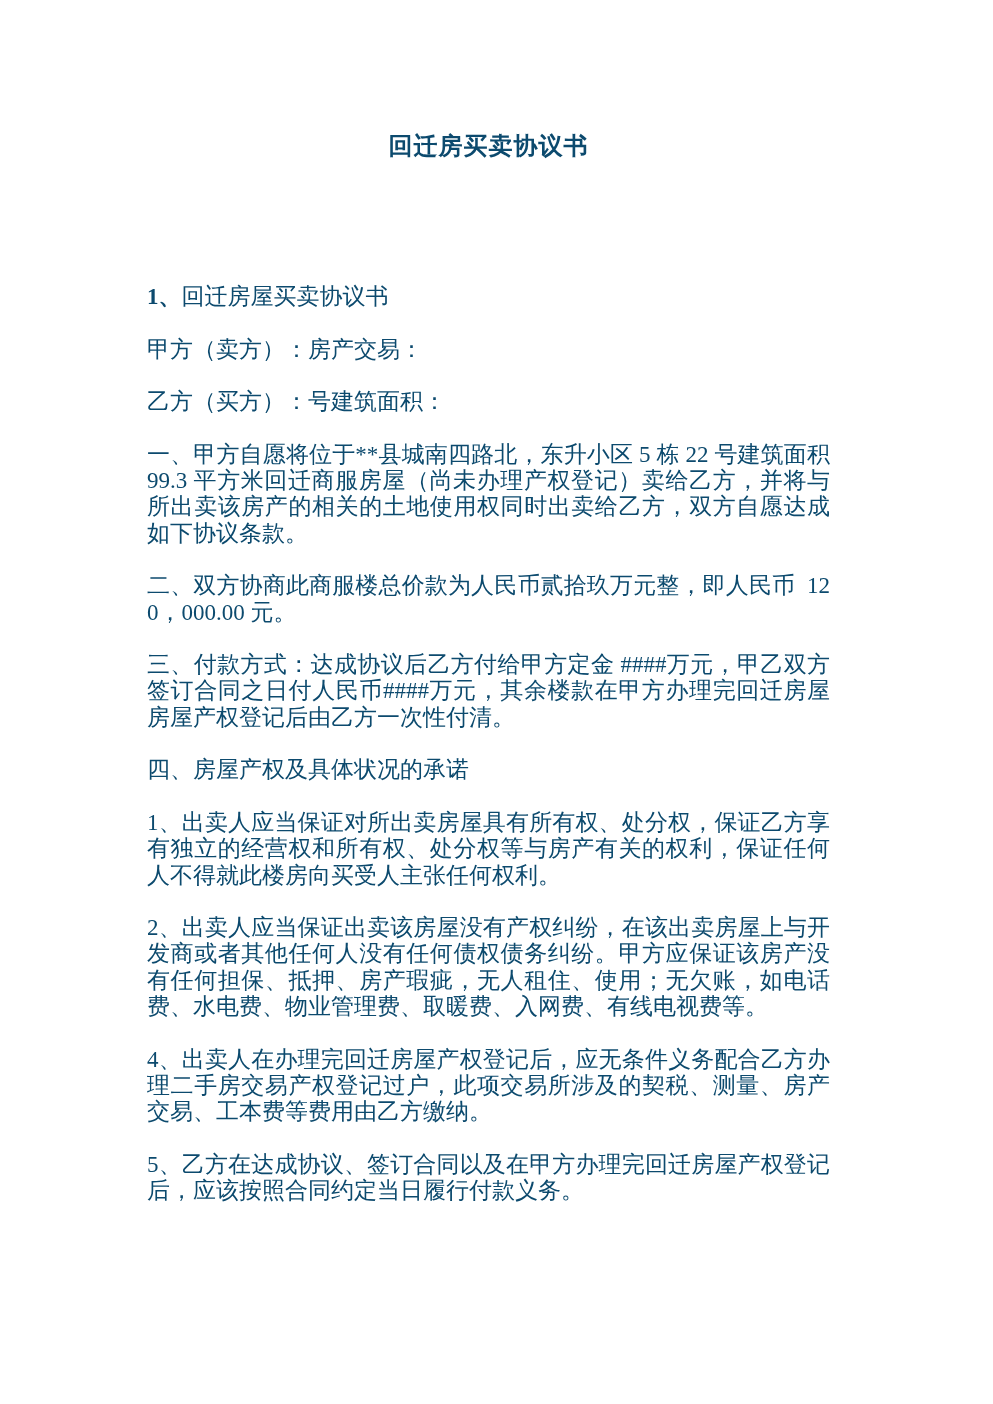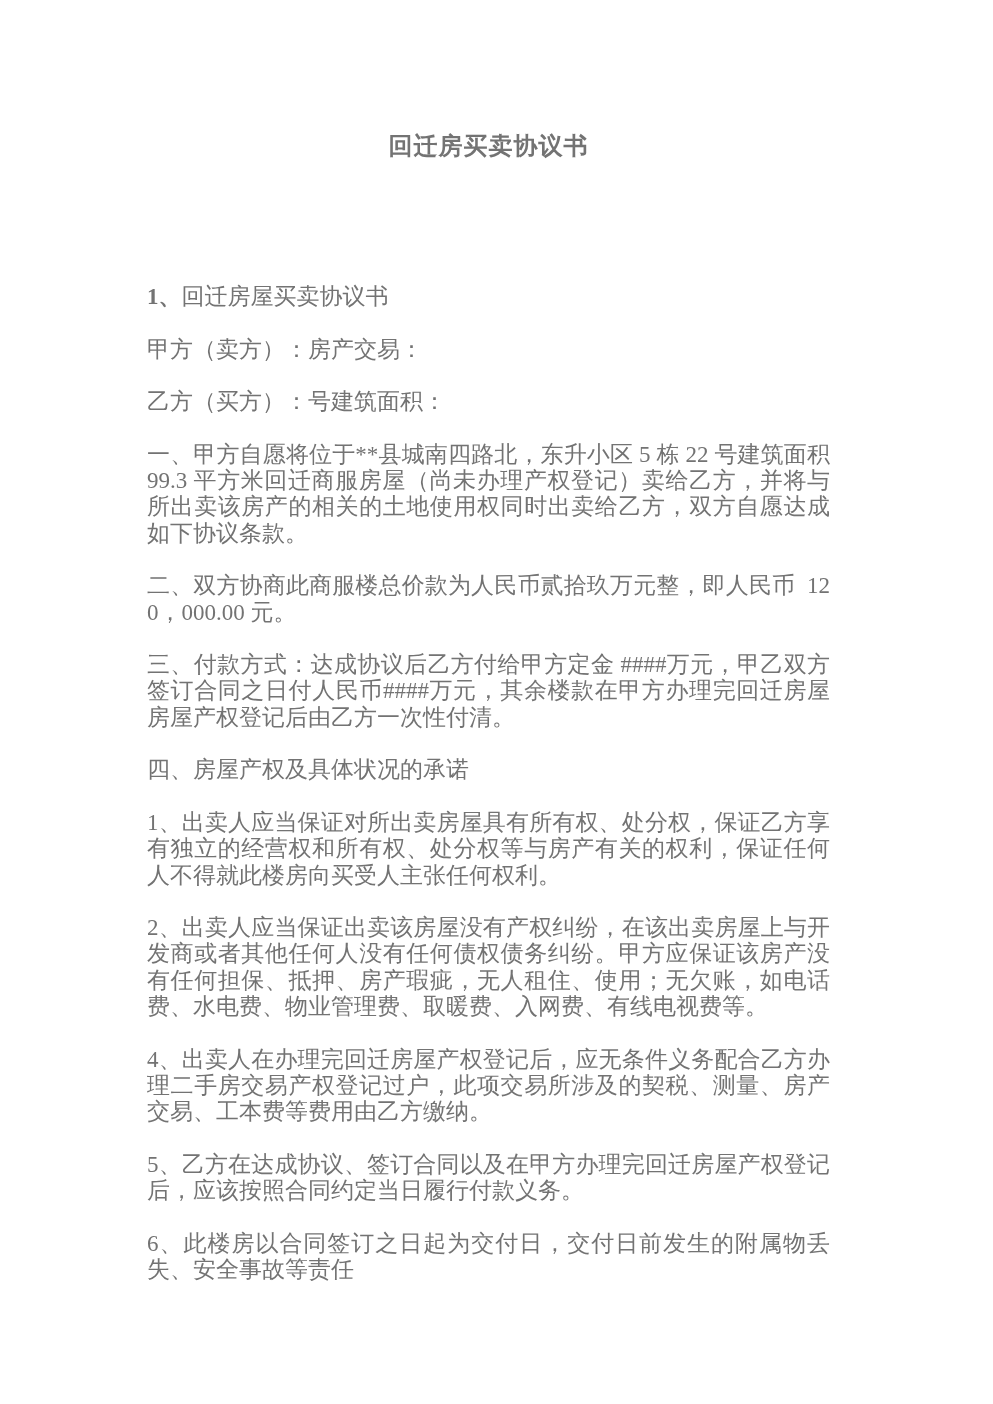--- a/index.html
+++ b/index.html
@@ -5,21 +5,21 @@
   html, body {
     margin: 0;
     padding: 0;
     background: #ffffff;
   }
   .page {
     position: relative;
     width: 993px;
     height: 1404px;
     background: #ffffff;
-    color: #737373;
+    color: #0c4a6e;
     font-family: "Liberation Serif", "DejaVu Serif", serif;
     overflow: hidden;
     box-sizing: border-box;
     padding: 128px 163px 0 147px;
   }
   .doc-title {
     font-size: 24px;
     font-weight: bold;
     text-align: center;
     line-height: 36px;
@@ -49,15 +49,14 @@
     <p><span>甲方（卖方）：房产交易：</span></p>
     <p><span>乙方（买方）：号建筑面积：</span></p>
     <p><span>一、甲方自愿将位于**县城南四路北，东升小区 5 栋 22 号建筑面积 99.3 平方米回迁商服房屋（尚未办理产权登记）卖给乙方，并将与所出卖该房产的相关的土地使用权同时出卖给乙方，双方自愿达成如下协议条款。</span></p>
     <p><span>二、双方协商此商服楼总价款为人民币贰拾玖万元整，即人民币  120，000.00 元。</span></p>
     <p><span>三、付款方式：达成协议后乙方付给甲方定金 ####万元，甲乙双方签订合同之日付人民币####万元，其余楼款在甲方办理完回迁房屋房屋产权登记后由乙方一次性付清。</span></p>
     <p><span>四、房屋产权及具体状况的承诺</span></p>
     <p><span>1、出卖人应当保证对所出卖房屋具有所有权、处分权，保证乙方享有独立的经营权和所有权、处分权等与房产有关的权利，保证任何人不得就此楼房向买受人主张任何权利。</span></p>
     <p><span>2、出卖人应当保证出卖该房屋没有产权纠纷，在该出卖房屋上与开发商或者其他任何人没有任何债权债务纠纷。甲方应保证该房产没有任何担保、抵押、房产瑕疵，无人租住、使用；无欠账，如电话费、水电费、物业管理费、取暖费、入网费、有线电视费等。</span></p>
     <p><span>4、出卖人在办理完回迁房屋产权登记后，应无条件义务配合乙方办理二手房交易产权登记过户，此项交易所涉及的契税、测量、房产交易、工本费等费用由乙方缴纳。</span></p>
     <p><span>5、乙方在达成协议、签订合同以及在甲方办理完回迁房屋产权登记后，应该按照合同约定当日履行付款义务。</span></p>
-    <p><span>6、此楼房以合同签订之日起为交付日，交付日前发生的附属物丢失、安全事故等责任</span></p>
   </div>
 </div>
 
 </body></html>

